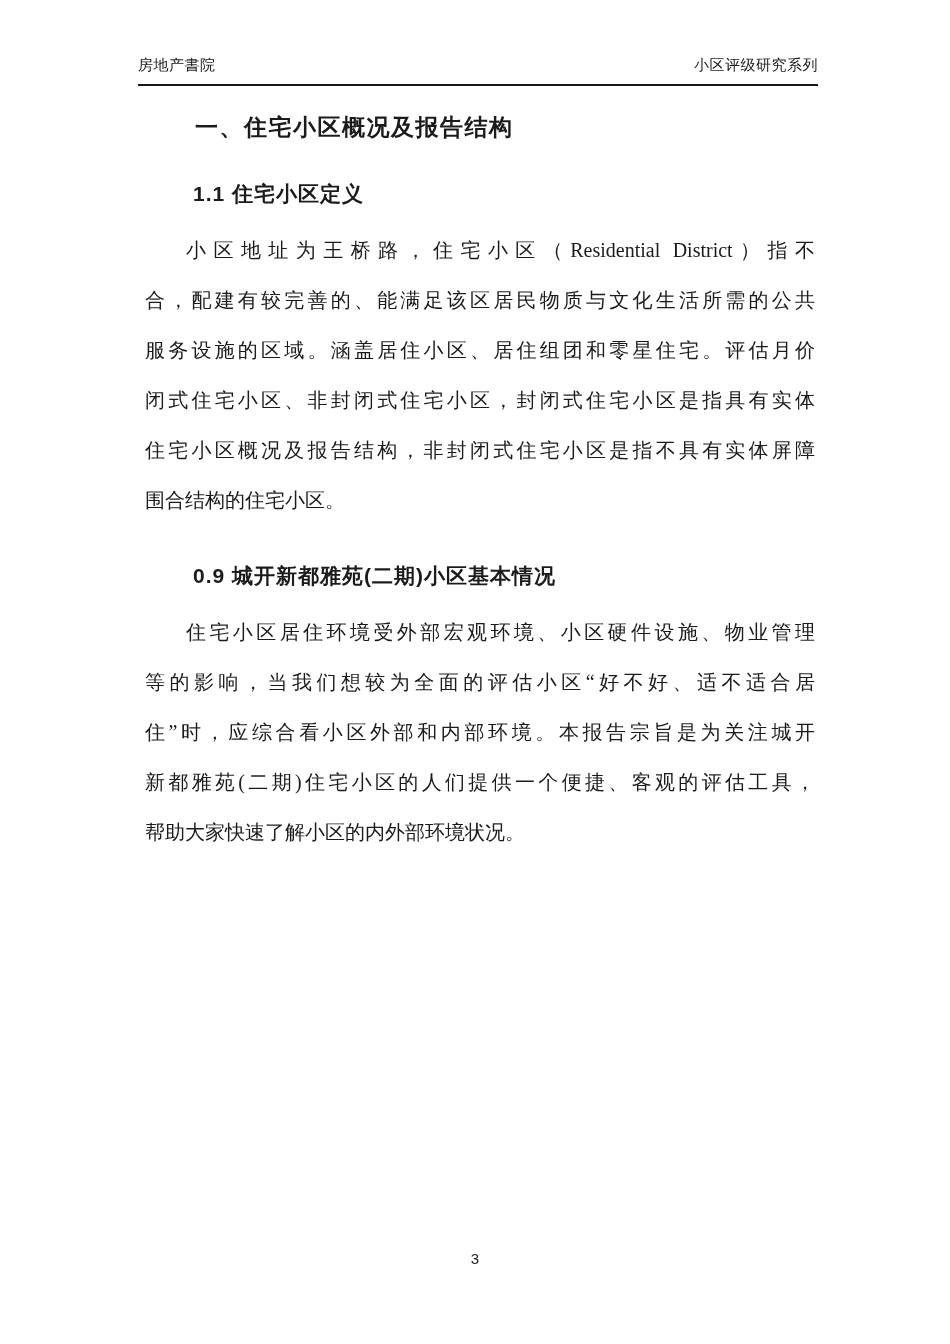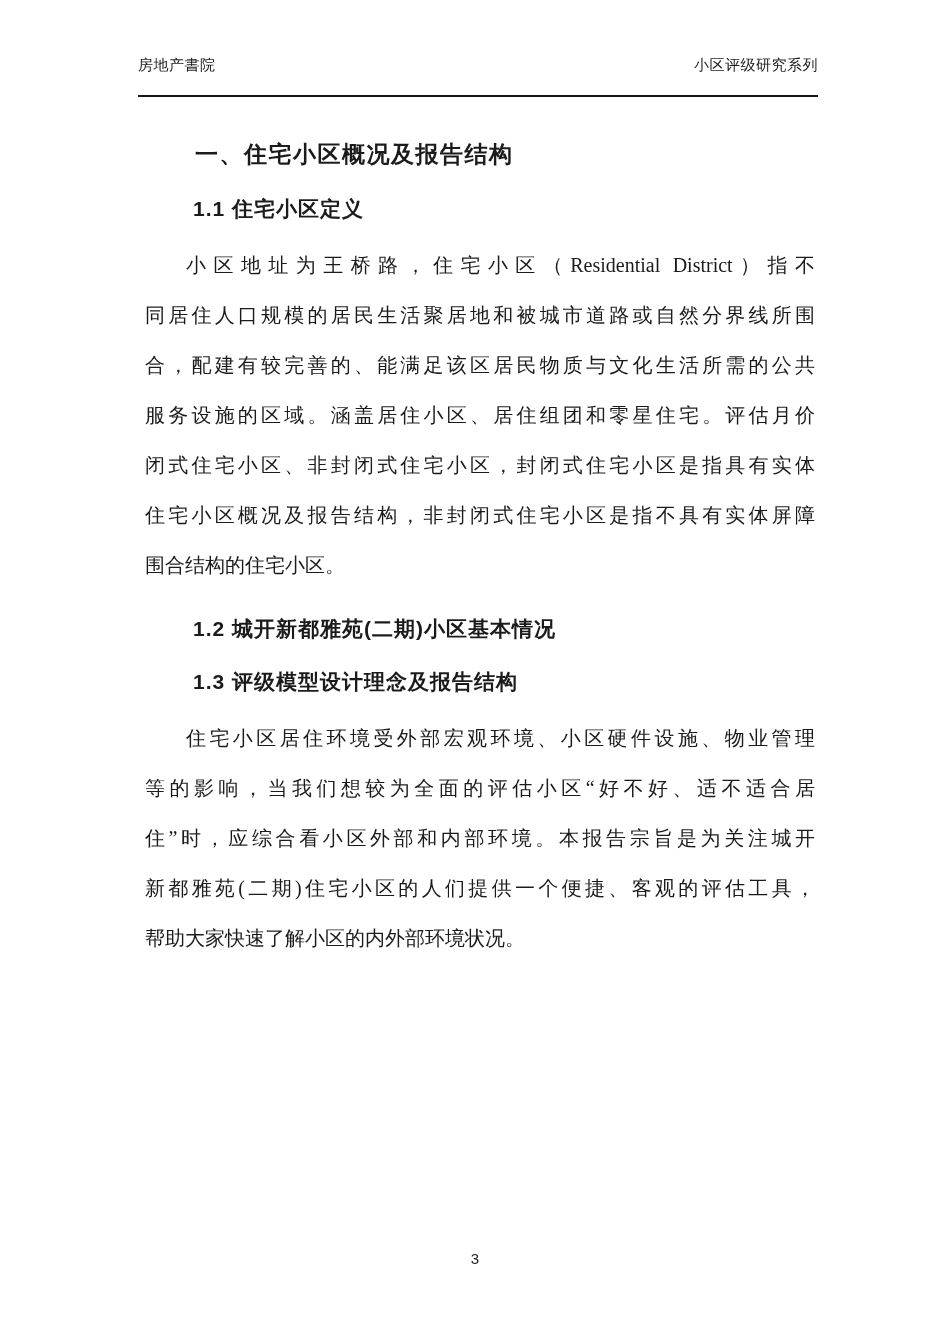--- a/index.html
+++ b/index.html
@@ -17,37 +17,37 @@
     font-family: "Liberation Serif", "DejaVu Serif", serif;
     overflow: hidden;
   }
   
   .header {
     display: flex;
     justify-content: space-between;
     align-items: flex-end;
     margin: 0 132px 0 138px;
     padding-top: 56px;
-    padding-bottom: 20px;
+    padding-bottom: 9px;
     border-bottom: 2px solid #161616;
     font-family: Liberation Sans, sans-serif;
     font-size: 15px;
     letter-spacing: 0.5px;
     text-align: center;
   }
   
   .h1 {
-    margin: 42px 135px 0 195px;
+    margin: 26px 135px 0 195px;
     font-family: "Liberation Sans", "DejaVu Sans", sans-serif;
     font-weight: 700;
     font-size: 23px;
     letter-spacing: 1.5px;
   }
   .h2 {
-    margin: 25px 135px 0 193px;
+    margin: 37px 135px 0 193px;
     font-family: "Liberation Sans", "DejaVu Sans", sans-serif;
     font-weight: 700;
     font-size: 21px;
     letter-spacing: 1px;
   }
   
   .para {
     margin: 17px 135px 0 145px;
     font-size: 20px;
   }
@@ -84,31 +84,29 @@
   <div class="header">
     <span>房地产書院</span>
     <span>小区评级研究系列</span>
   </div>
 
   <div class="h1">一、住宅小区概况及报告结构</div>
 
   <div class="h2">1.1 住宅小区定义</div>
   <div class="para">
     <div class="line first">小区地址为王桥路，住宅小区（Residential District）指不</div>
-    <div class="line">同居住人口规模的居民生活聚居地和被城市道路或自然分界线所围</div>
     <div class="line">合，配建有较完善的、能满足该区居民物质与文化生活所需的公共</div>
     <div class="line">服务设施的区域。涵盖居住小区、居住组团和零星住宅。评估月价</div>
     <div class="line">闭式住宅小区、非封闭式住宅小区，封闭式住宅小区是指具有实体</div>
     <div class="line">住宅小区概况及报告结构，非封闭式住宅小区是指不具有实体屏障</div>
     <div class="line last">围合结构的住宅小区。</div>
   </div>
 
-  <div class="h2">1.2 城开新都雅苑(二期)小区基本情况</div>
+  <div class="h2">0.9 城开新都雅苑(二期)小区基本情况</div>
 
-  <div class="h2">1.3 评级模型设计理念及报告结构</div>
   <div class="para">
     <div class="line first">住宅小区居住环境受外部宏观环境、小区硬件设施、物业管理</div>
     <div class="line">等的影响，当我们想较为全面的评估小区“好不好、适不适合居</div>
     <div class="line">住”时，应综合看小区外部和内部环境。本报告宗旨是为关注城开</div>
     <div class="line">新都雅苑(二期)住宅小区的人们提供一个便捷、客观的评估工具，</div>
     <div class="line last">帮助大家快速了解小区的内外部环境状况。</div>
   </div>
 
   <div class="footer">
     <span>3</span>

